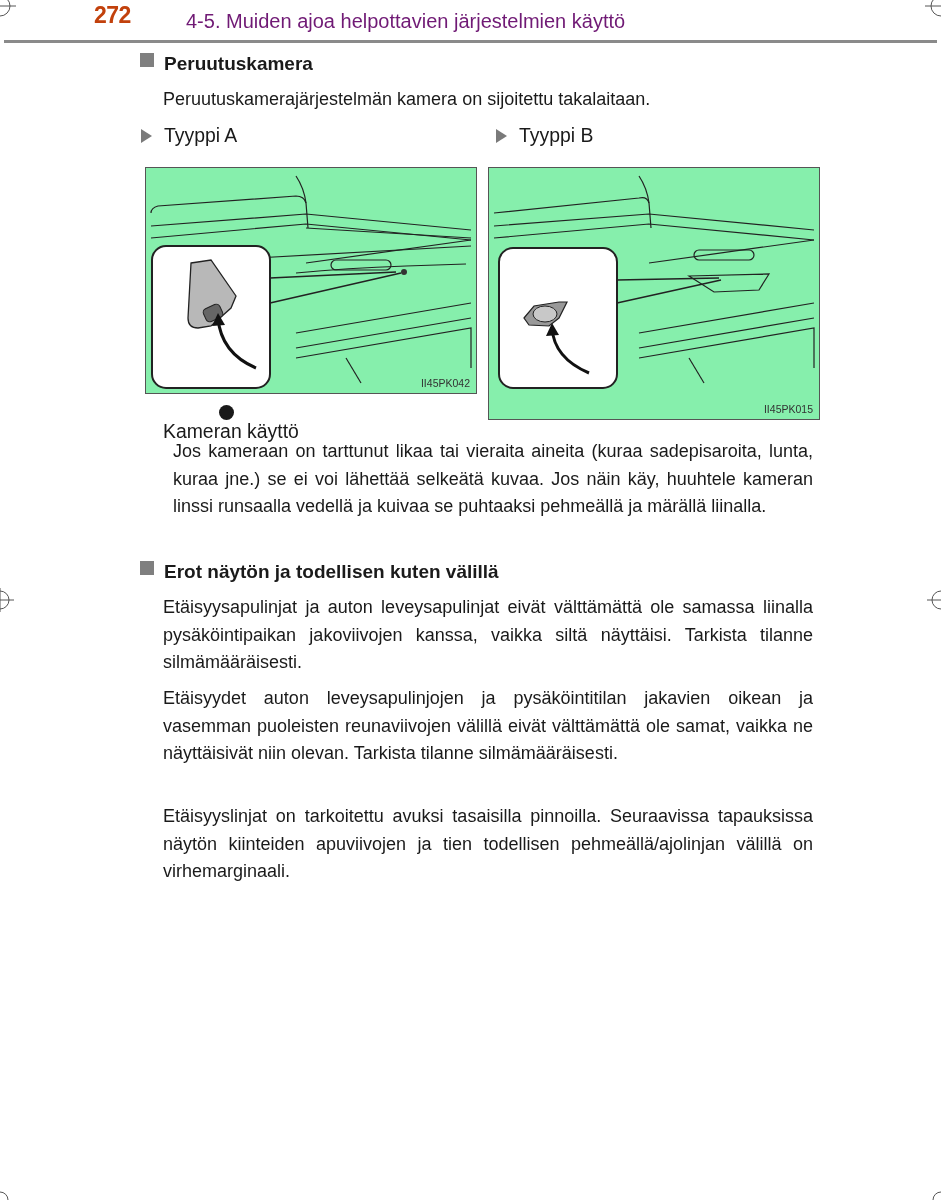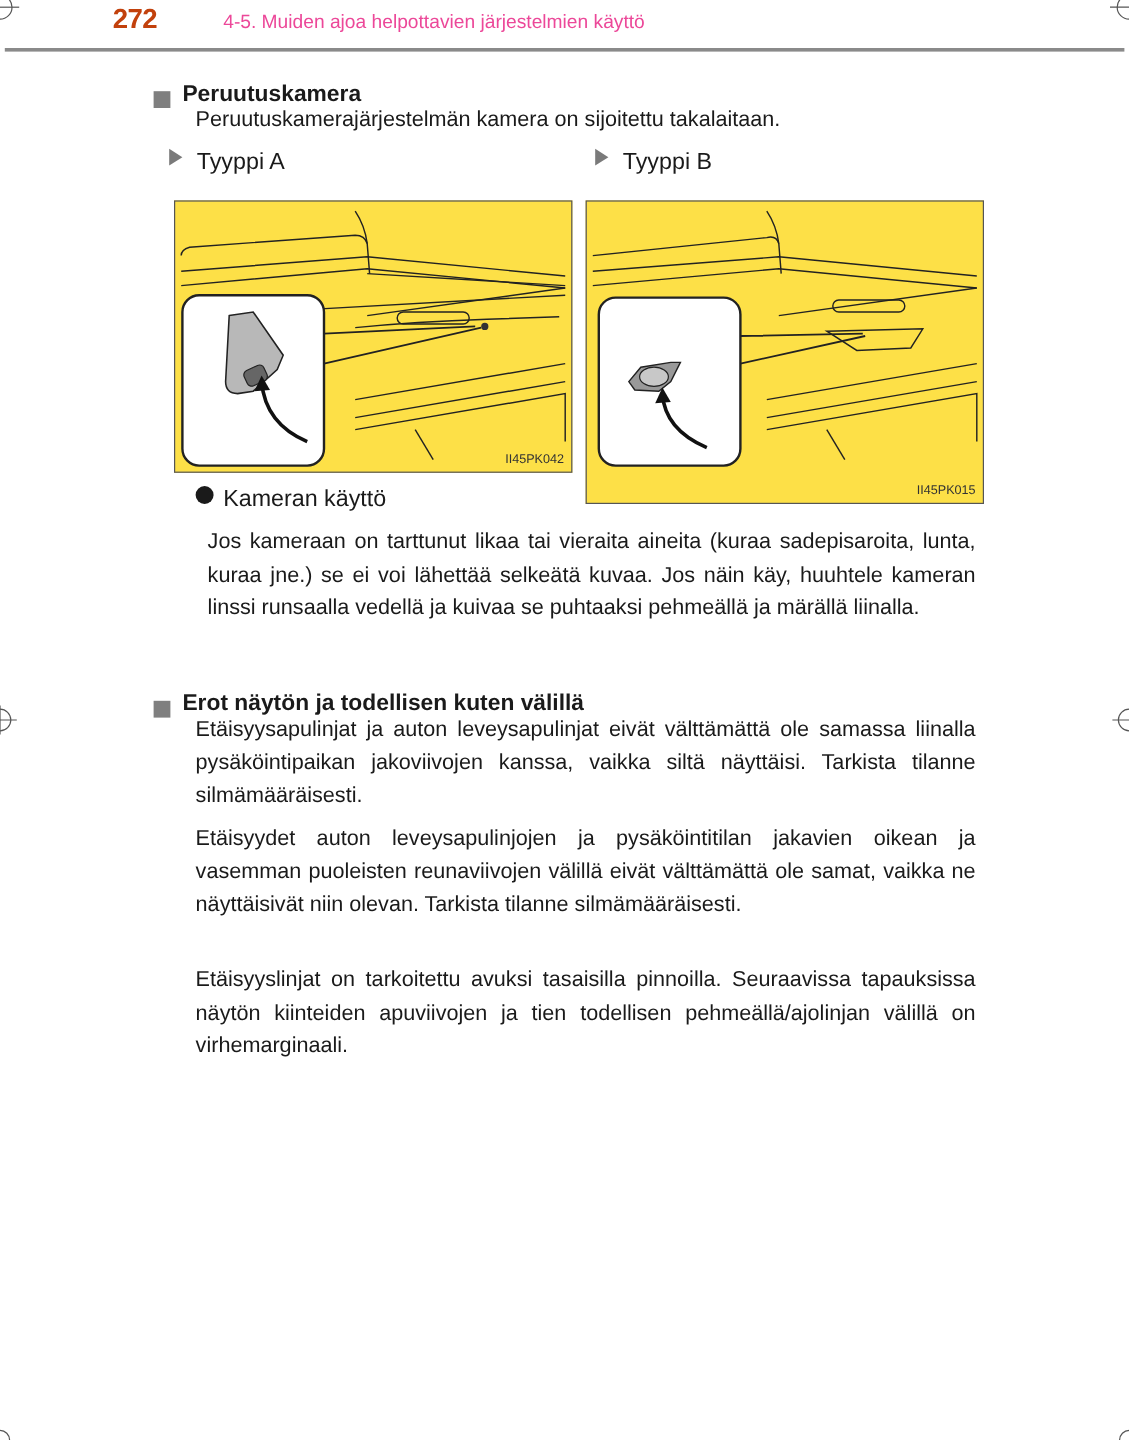--- a/index.html
+++ b/index.html
@@ -11,55 +11,55 @@
     }
     .reg { position: absolute; }
     .page-num {
       position: absolute; left: 94px; top: 2px;
       font-family: "Liberation Sans", sans-serif;
       font-weight: bold; font-size: 23px; color: #c2410c;
       letter-spacing: -0.5px;
     }
     .running-head {
       position: absolute; left: 186px; top: 10px;
-      font-size: 16px; color: #ec4899;
+      font-size: 20px; color: #701a75;
     }
     .head-rule {
       position: absolute; left: 4px; right: 4px; top: 40px; height: 3px;
       background: #8a8a8a;
     }
     .sec-head {
-      position: absolute; left: 128px; font-size: 19px; font-weight: bold;
-      display: flex; align-items: flex-end; margin-top: 15px;
+      position: absolute; left: 140px; font-size: 19px; font-weight: bold;
+      display: flex; align-items: flex-start;
     }
     .sq {
       display: inline-block; width: 14px; height: 14px; background: #7f7f7f;
       margin-right: 10px;
     }
     .para {
       position: absolute; font-size: 18px; line-height: 27.5px;
       text-align: justify; text-align-last: left;
     }
     .type-label {
-      position: absolute; font-size: 19.4px; display: flex; align-items: flex-start;
+      position: absolute; font-size: 19.4px; display: flex; align-items: center;
     }
     .tri {
       width: 0; height: 0; border-top: 7px solid transparent; border-bottom: 7px solid transparent;
       border-left: 11px solid #7a7a7a; margin-right: 12px;
     }
     .fig {
-      position: absolute; border: 1.5px solid #555; background: #fde047; box-sizing: border-box;
+      position: absolute; border: 1.5px solid #555; background: #86efac; box-sizing: border-box;
     }
     .fig svg { position: absolute; left: 0; top: 0; }
     .fig-code {
       position: absolute; right: 6px; bottom: 4px; font-size: 10.5px; color: #333;
     }
     .bullet-head {
       position: absolute; left: 163px; top: 405px; font-size: 19.4px;
-      display: flex; 
+      display: flex; align-items: center; flex-direction: column;
     }
     .dot {
       width: 15px; height: 15px; border-radius: 50%; background: #1a1a1a; margin-right: 8px;
     }
   </style>
 </head>
 <body>
 
 <svg class="reg" style="left:0;top:0" width="20" height="20">
     <circle cx="0" cy="6" r="10" fill="none" stroke="#555" stroke-width="1"></circle>

